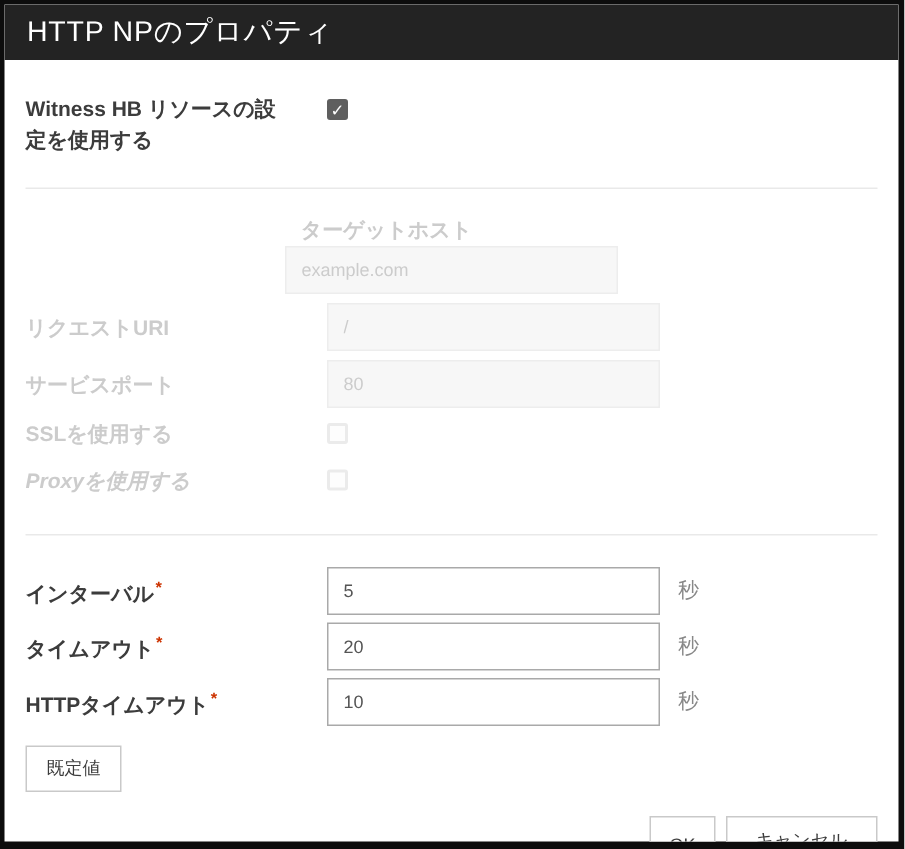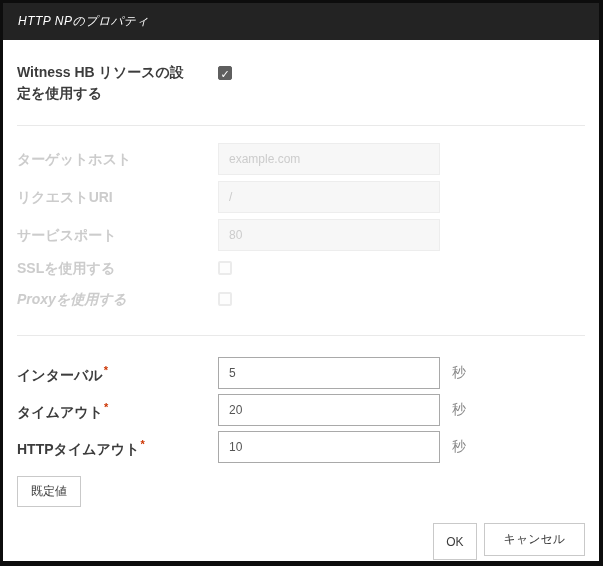--- a/index.html
+++ b/index.html
@@ -12,43 +12,42 @@
     border: solid #0d0d0d;
     border-width: 3px 4px 5px 3px;
     overflow: hidden;
   }
   .dialog-header {
     background: #232323;
     color: #ffffff;
     height: 37px;
     line-height: 37px;
     padding-left: 15px;
-    font-size: 12px;
+    font-size: 19px;
     letter-spacing: 0.5px;
-    font-style: italic;
   }
   .dialog-body { padding: 0 14px; }
 
   .row { display: flex; align-items: center; }
   .label {
     width: 201px; flex-shrink: 0;
     font-size: 14px; font-weight: 600; color: #3c3c3c;
     line-height: 21px;
   }
   .label.disabled { color: #cccccc; }
 
   .witness-row { margin-top: 22px; align-items: flex-start; min-height: 42px; }
   .witness-row .label { width: 201px; max-width: 201px; }
   .witness-row .label-inner { display: inline-block; max-width: 168px; }
 
   .divider { border: none; border-top: 1px solid #e9e9e9; }
   .divider-1 { margin-top: 21px; }
   .divider-2 { margin-top: 28px; }
 
-  .field-row-1 { margin-top: 17px; }
+  .field-row-1 { margin-top: 17px; flex-direction: column; }
   .field-row { margin-bottom: 6px; }
 
   .text-input {
     width: 222px; height: 32px;
     font-size: 12px;
     padding: 0 10px;
     font-family: "Liberation Sans", "DejaVu Sans", sans-serif;
     outline: none;
   }
   .text-input.off {

